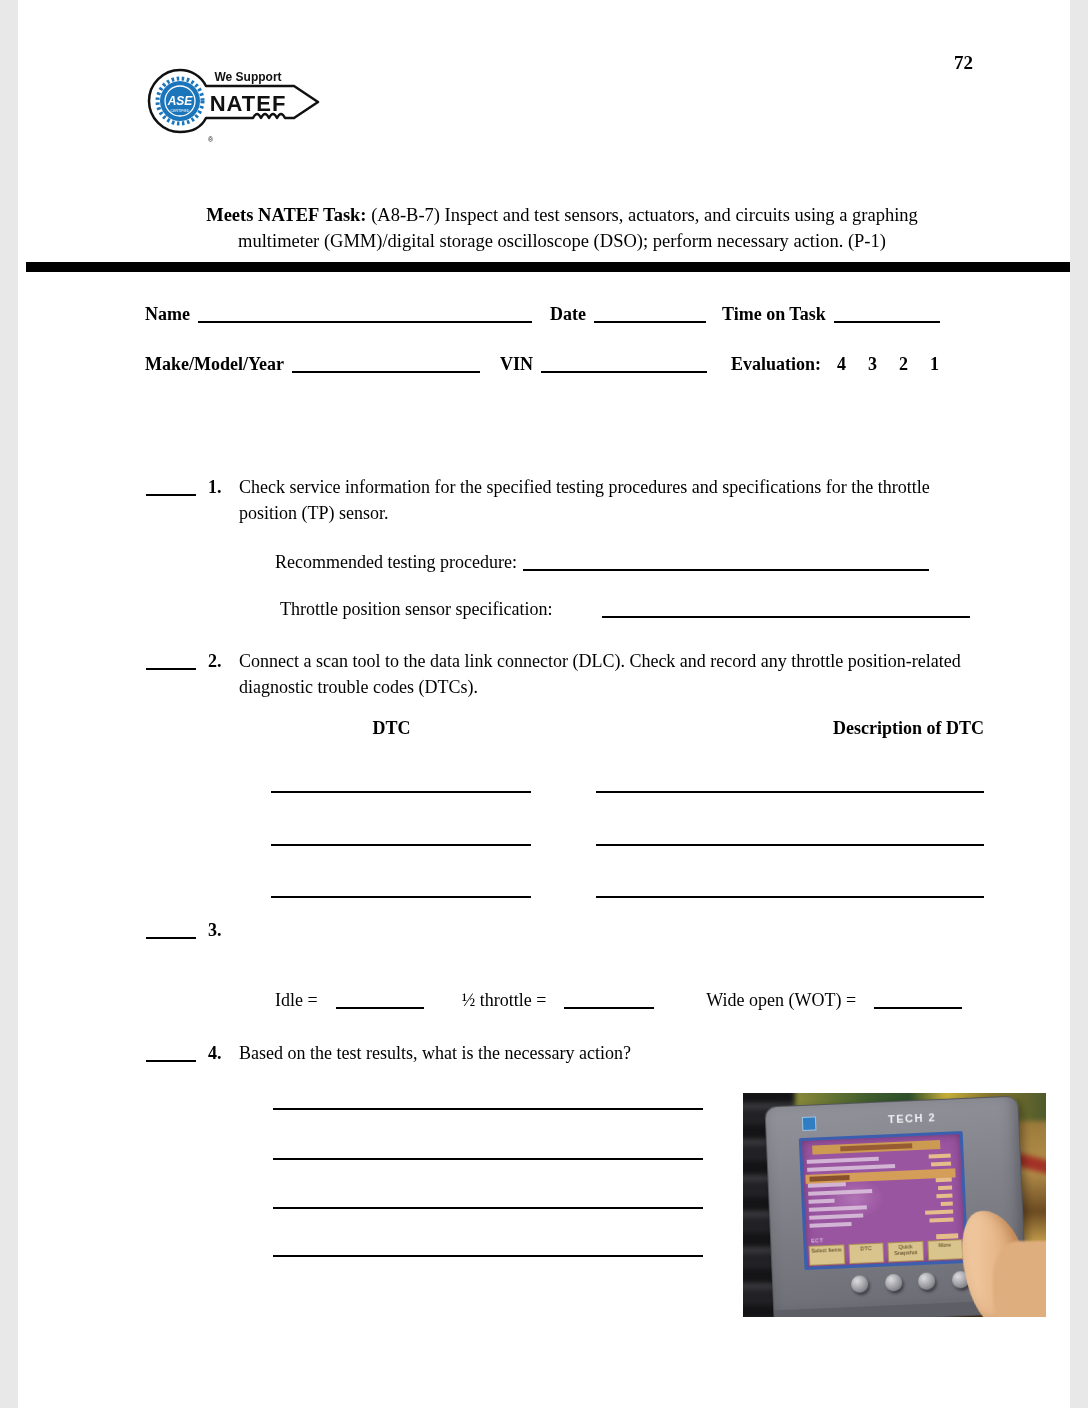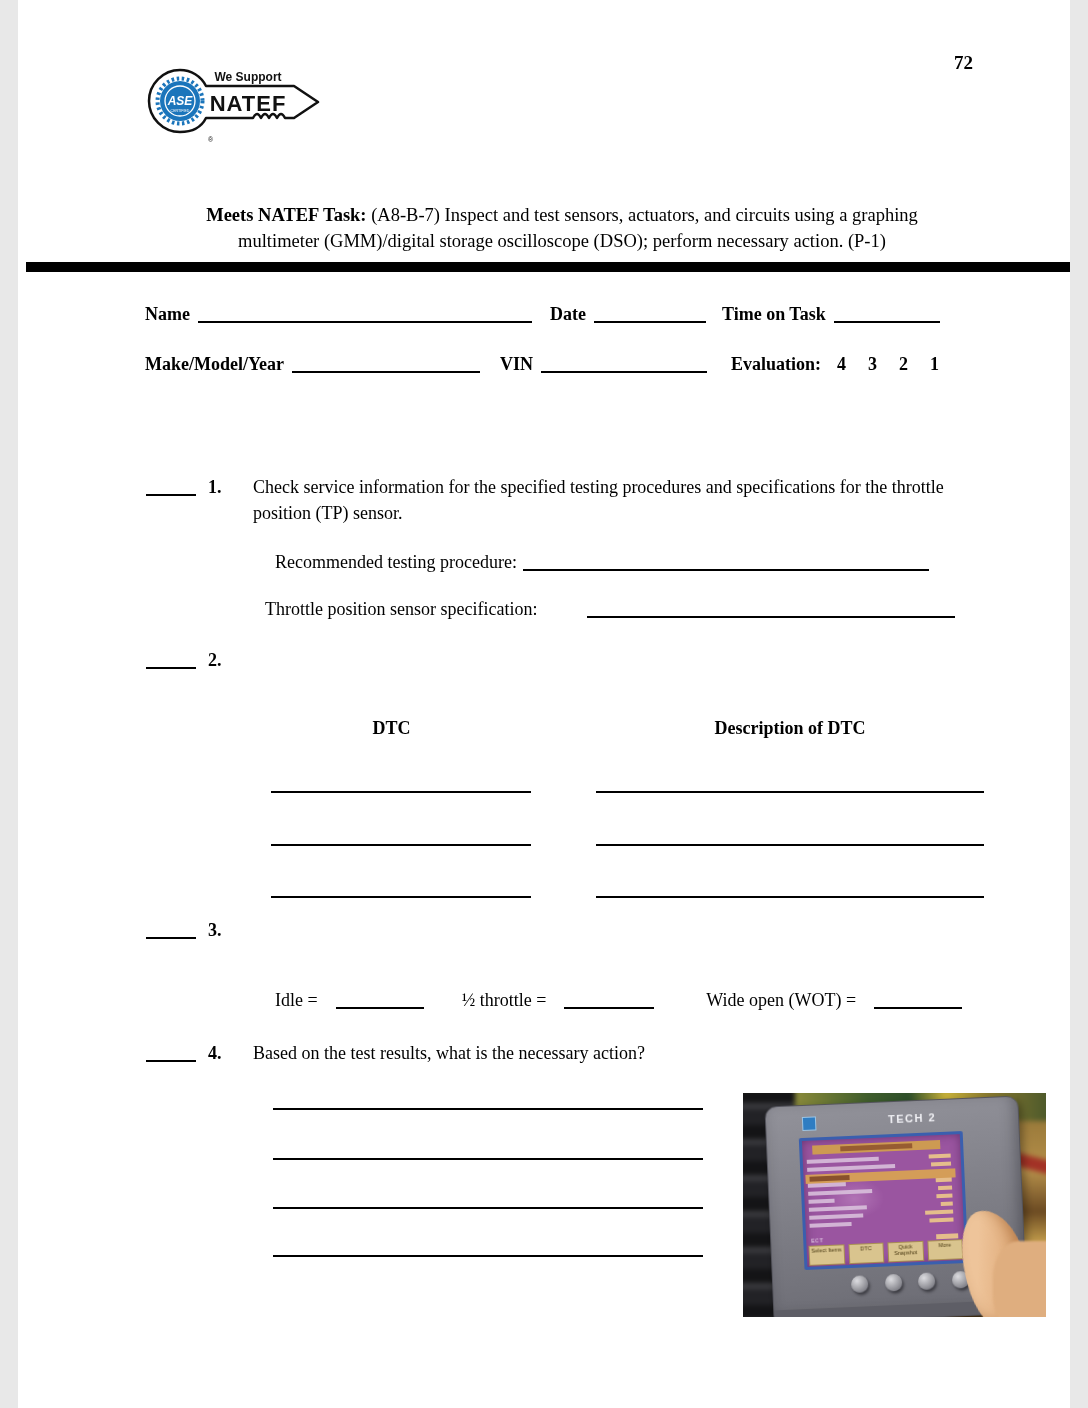--- a/index.html
+++ b/index.html
@@ -12,21 +12,21 @@
   .abs { position:absolute; }
   .b { font-weight:bold; }
   .row { position:absolute; display:flex; align-items:baseline; white-space:nowrap; }
   .blank {
     display:inline-block; border-bottom:2px solid #000; height:16px;
     position:relative; top:3px;
   }
   .line { position:absolute; border-top:2px solid #000; }
   .item { position:absolute; left:128px; display:flex; align-items:baseline; }
   .item-num { font-weight:bold; margin-left:12px; min-width:22px; }
-  .item-text { margin-left:23px; width:740px; line-height:26px; white-space:normal; }
+  .item-text { margin-left:9px; width:740px; line-height:26px; white-space:normal; }
   .hdr-col { position:absolute; font-weight:bold; text-align:center; }
 
   
   .page-num { position:absolute; left:936px; top:52px; font-weight:bold; font-size:19px; }
   .title { position:absolute; left:0; top:152px; width:1088px; text-align:center;
            font-weight:bold; font-size:37px; letter-spacing:0px; }
   .subtitle { position:absolute; left:0; top:202px; width:1088px; text-align:center;
               font-size:18.5px; line-height:26px; }
   .thick-rule { position:absolute; left:8px; top:262px; width:1064px; height:10px; background:#000; }
 
@@ -143,31 +143,32 @@
 
   <div class="item" style="top:474px;">
     <span class="blank" style="width:50px;"></span>
     <span class="item-num">1.</span>
     <span class="item-text">Check service information for the specified testing procedures and specifications for the throttle position (TP) sensor.</span>
   </div>
   <div class="row" style="left:257px; top:550px;">
     <span>Recommended testing procedure:</span>
     <span class="blank" style="width:406px; margin-left:6px;"></span>
   </div>
-  <div class="row" style="left:247px; top:597px;gap:44px;">
+  <div class="row" style="left:262px; top:597px;gap:44px;">
     <span>Throttle position sensor specification:</span>
     <span class="blank" style="width:368px; margin-left:6px;"></span>
   </div>
 
   <div class="item" style="top:648px;">
     <span class="blank" style="width:50px;"></span>
     <span class="item-num">2.</span>
+    <span class="item-text">Connect a scan tool to the data link connector (DLC).  Check and record any throttle position-related diagnostic trouble codes (DTCs).</span>
   </div>
   <div class="hdr-col" style="left:237px; top:718px; width:273px;">DTC</div>
-  <div class="hdr-col" style="left:578px; top:718px; width:388px;">Description of DTC</div>
+  <div class="hdr-col" style="left:578px; top:718px; width:388px;text-align:right;">Description of DTC</div>
 
   <div class="line" style="left:253px; top:791px; width:260px;"></div>
   <div class="line" style="left:578px; top:791px; width:388px;"></div>
   <div class="line" style="left:253px; top:844px; width:260px;"></div>
   <div class="line" style="left:578px; top:844px; width:388px;"></div>
   <div class="line" style="left:253px; top:896px; width:260px;"></div>
   <div class="line" style="left:578px; top:896px; width:388px;"></div>
 
   <div class="item" style="top:918px;">
     <span class="blank" style="width:50px;"></span>

